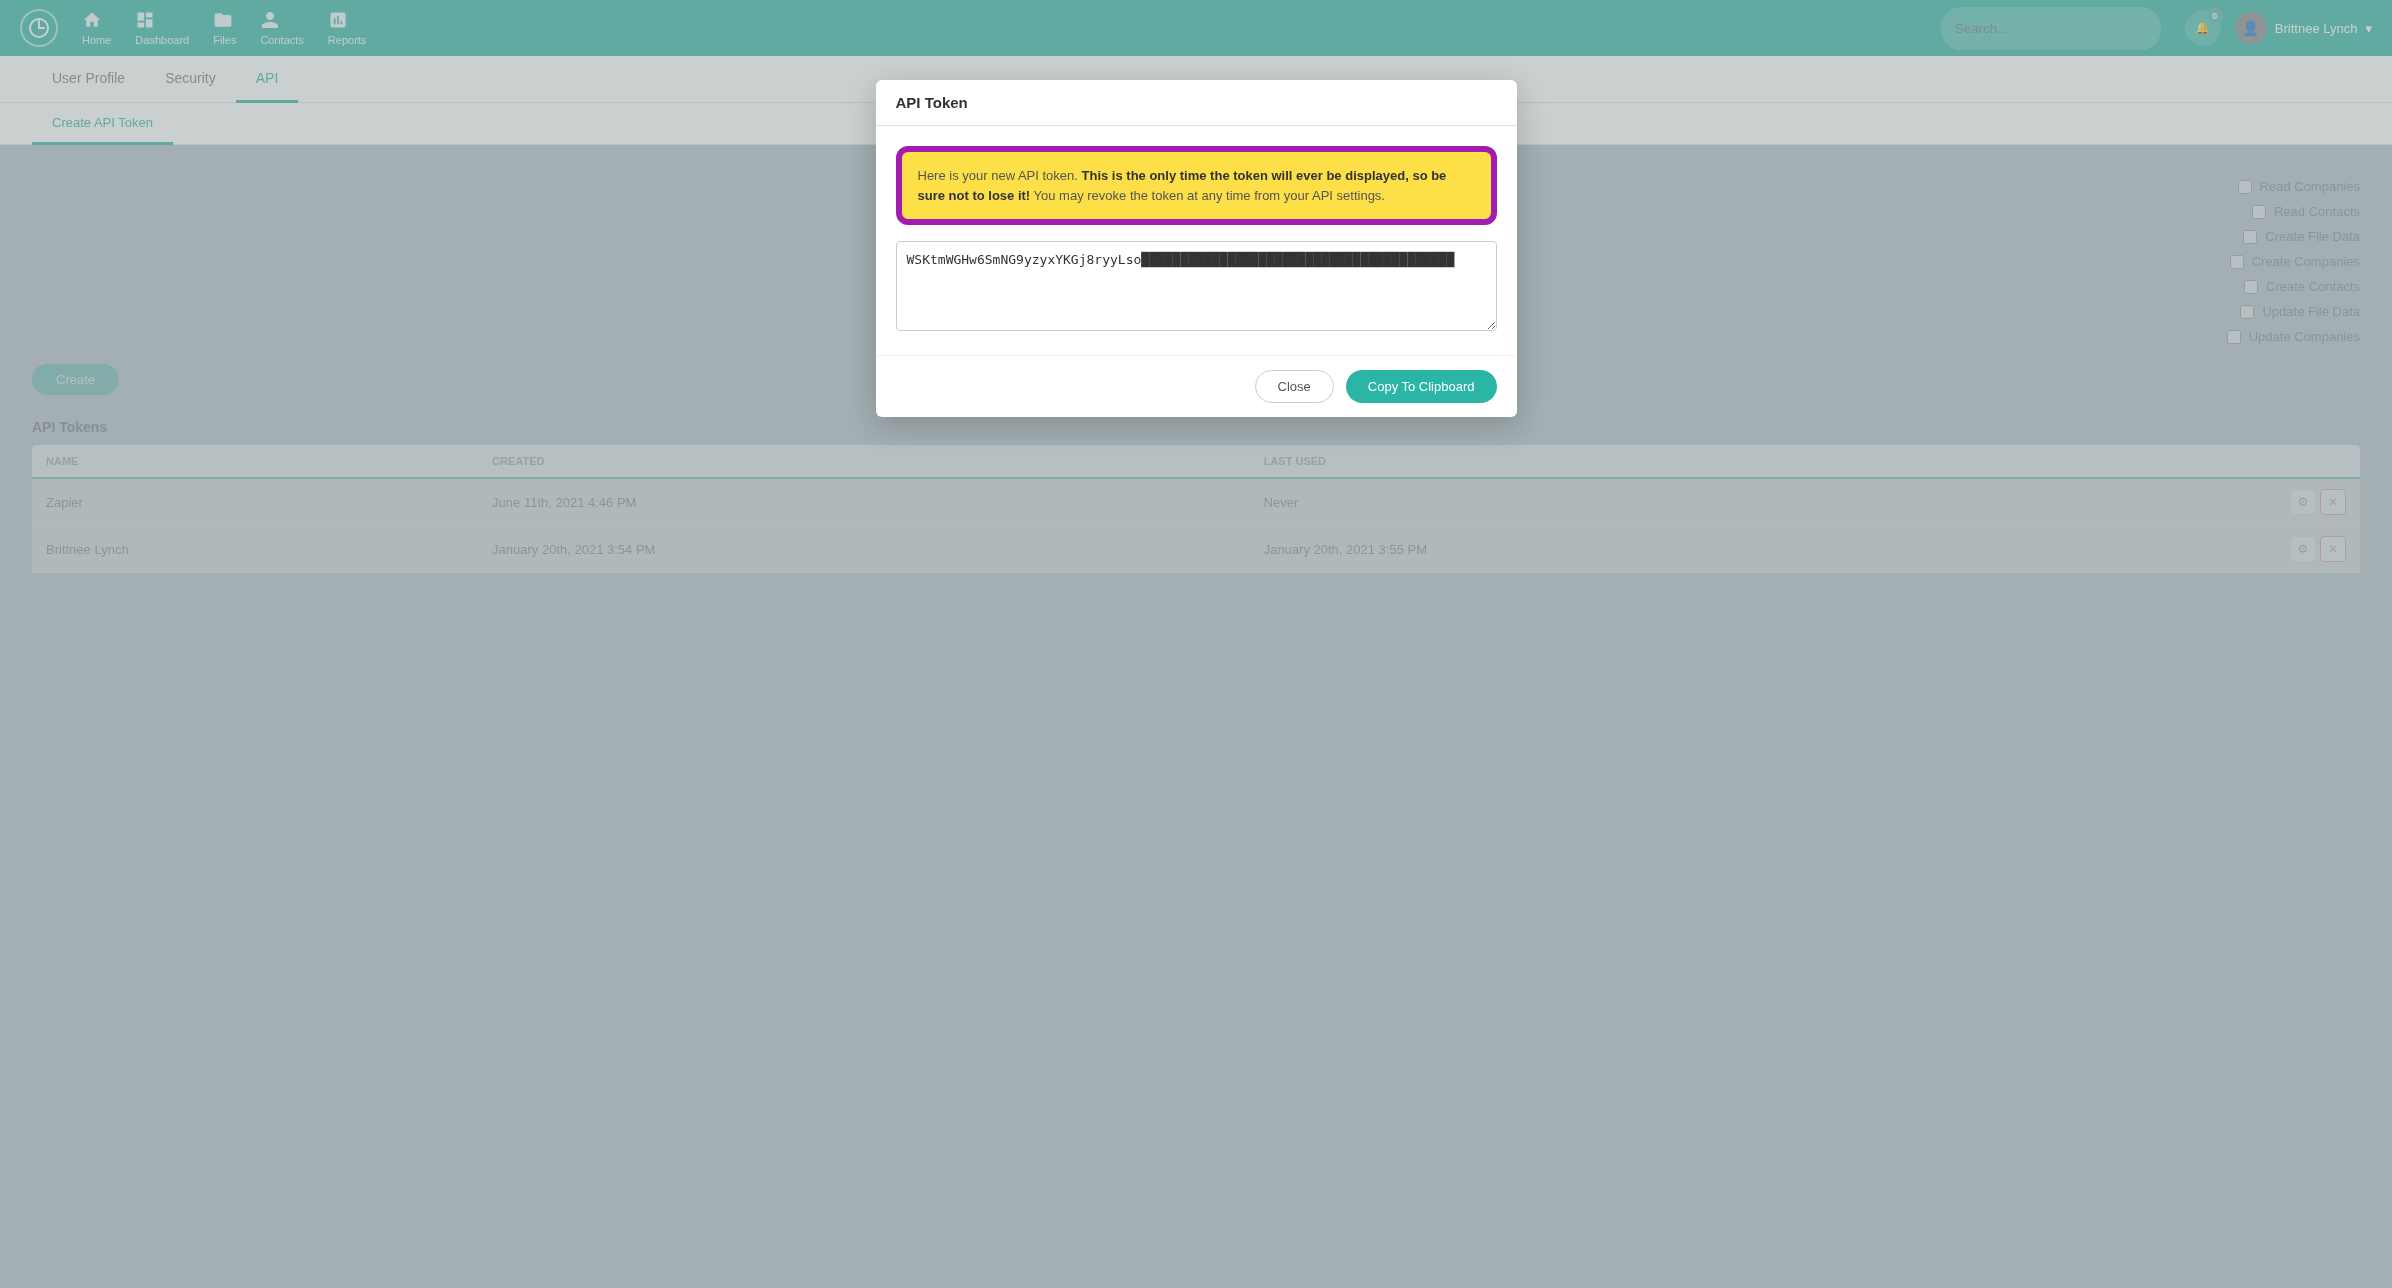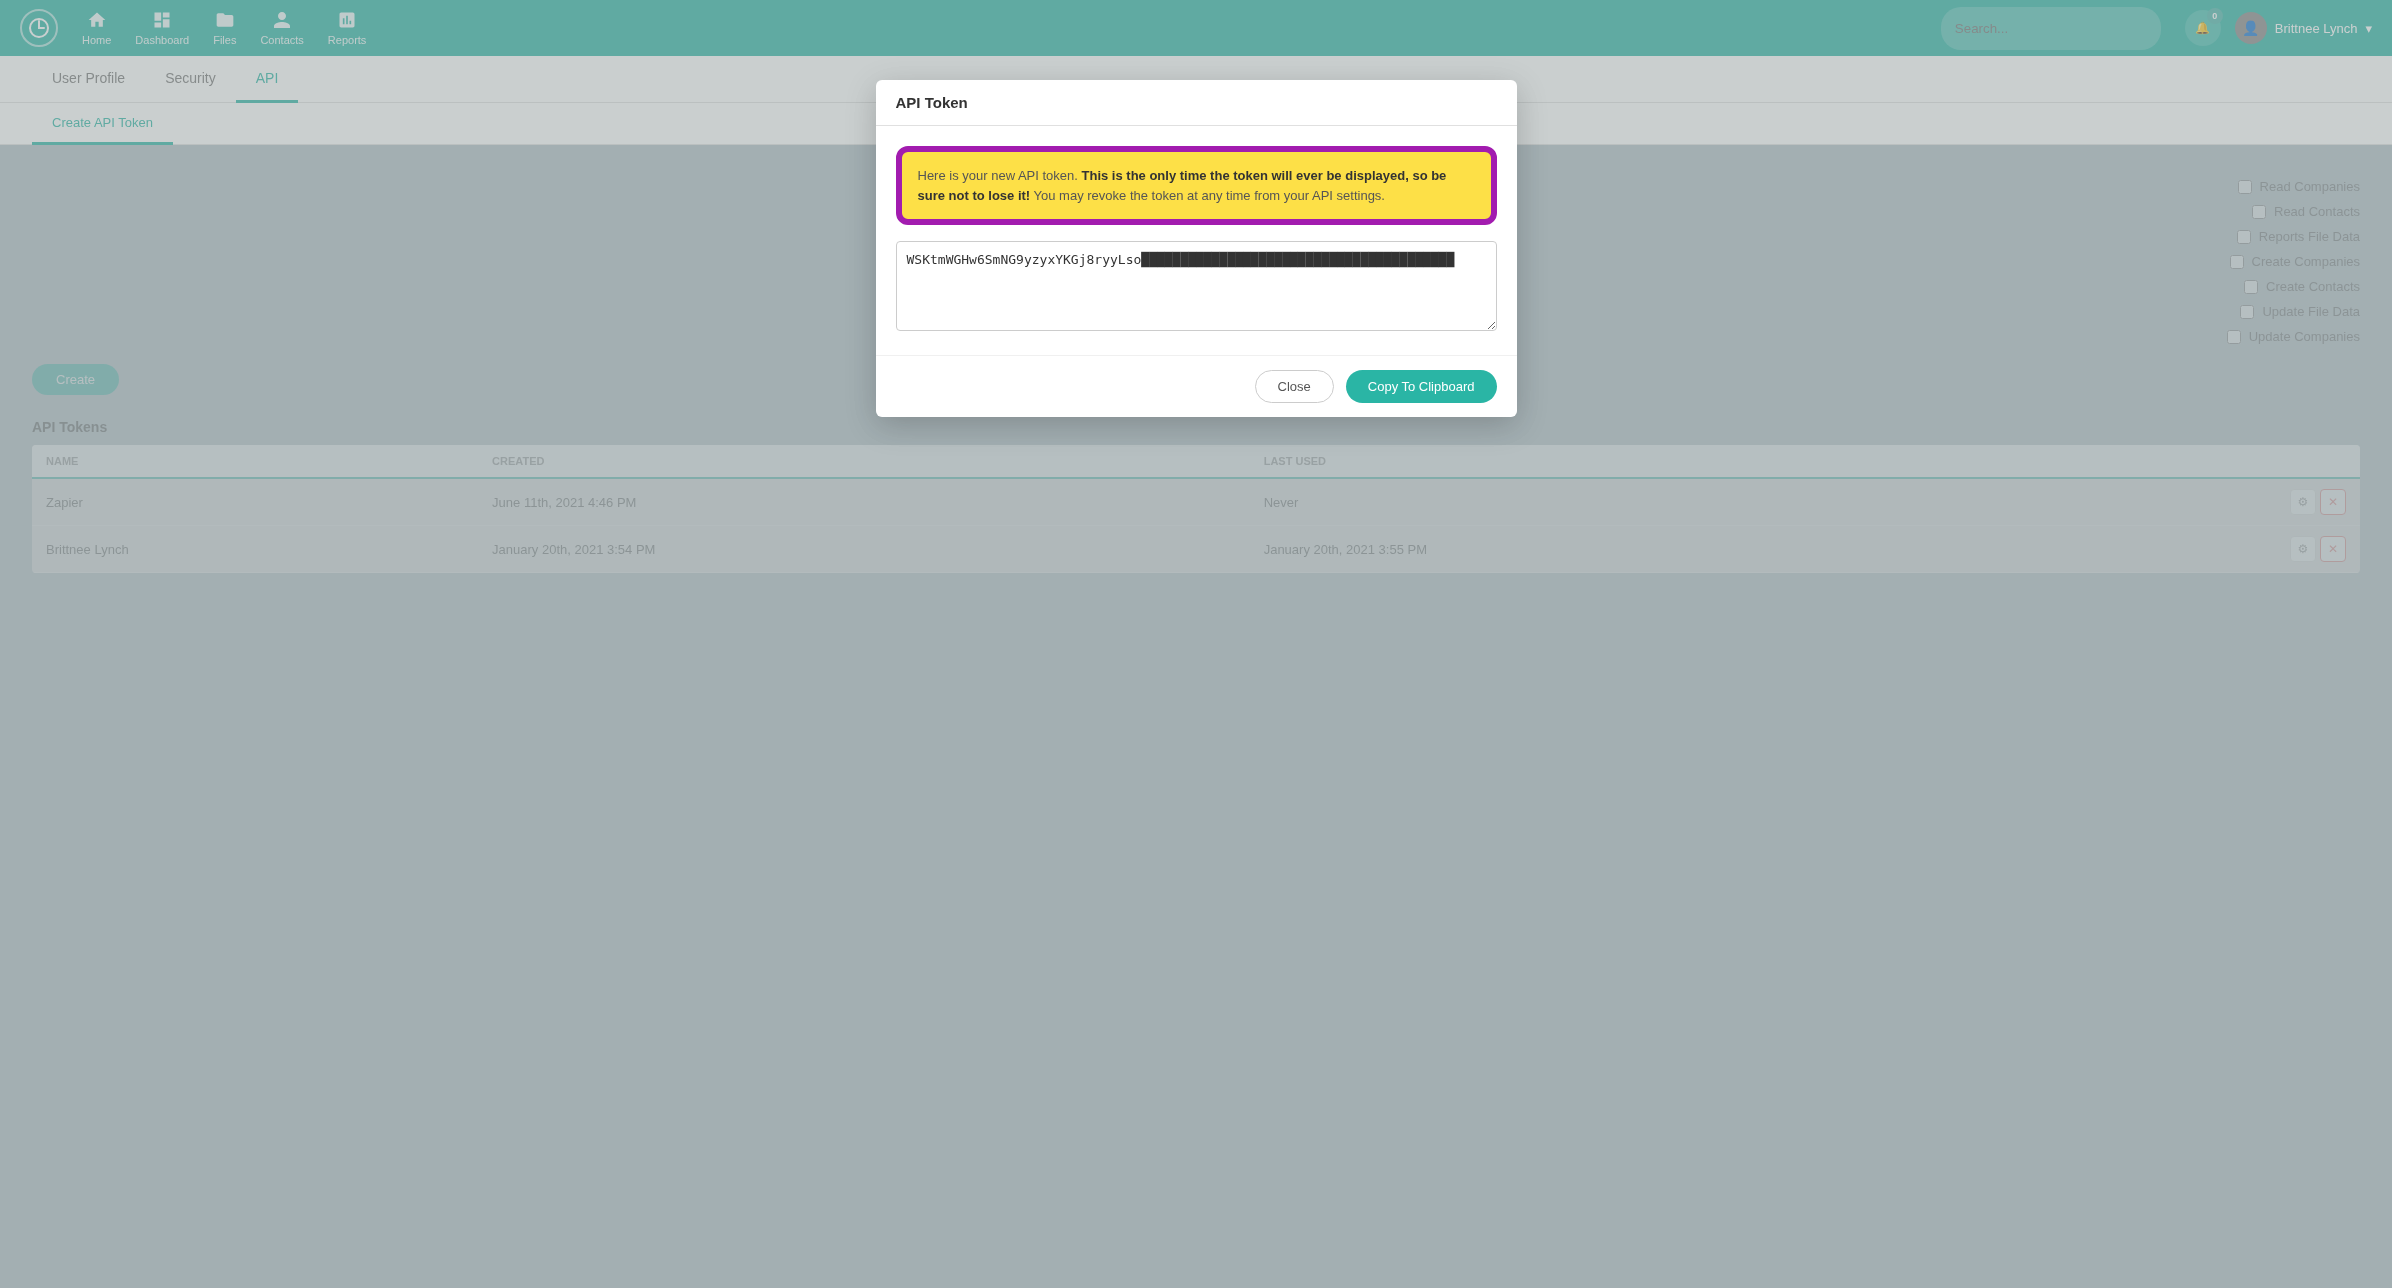--- a/index.html
+++ b/index.html
@@ -15,21 +15,21 @@
       gap: 24px;
     }
     .nav-logo {
       width: 38px; height: 38px;
       border-radius: 50%;
       border: 2px solid rgba(255,255,255,0.6);
       display: flex; align-items: center; justify-content: center;
       color: white; font-size: 18px;
     }
     .nav-item {
-      display: flex; flex-direction: column; align-items: center;
+      display: flex; flex-direction: column; 
       color: white; font-size: 11px; gap: 4px; cursor: pointer;
       opacity: 0.9;
     }
     .nav-item svg { width: 20px; height: 20px; fill: white; }
     .nav-search {
       margin-left: auto;
       background: rgba(255,255,255,0.2);
       border-radius: 20px;
       height: 43px; width: 220px;
       border: none;
@@ -316,21 +316,21 @@
     <div class="checkbox-row">
       <input type="checkbox" style="">
       <span>Read Companies</span>
     </div>
     <div class="checkbox-row">
       <input type="checkbox" style="">
       <span>Read Contacts</span>
     </div>
     <div class="checkbox-row">
       <input type="checkbox" style="">
-      <span>Reports File Data</span>
+      <span>Create File Data</span>
     </div>
     <div class="checkbox-row">
       <input type="checkbox" style="">
       <span>Create Companies</span>
     </div>
     <div class="checkbox-row">
       <input type="checkbox" style="">
       <span>Create Contacts</span>
     </div>
     <div class="checkbox-row">

